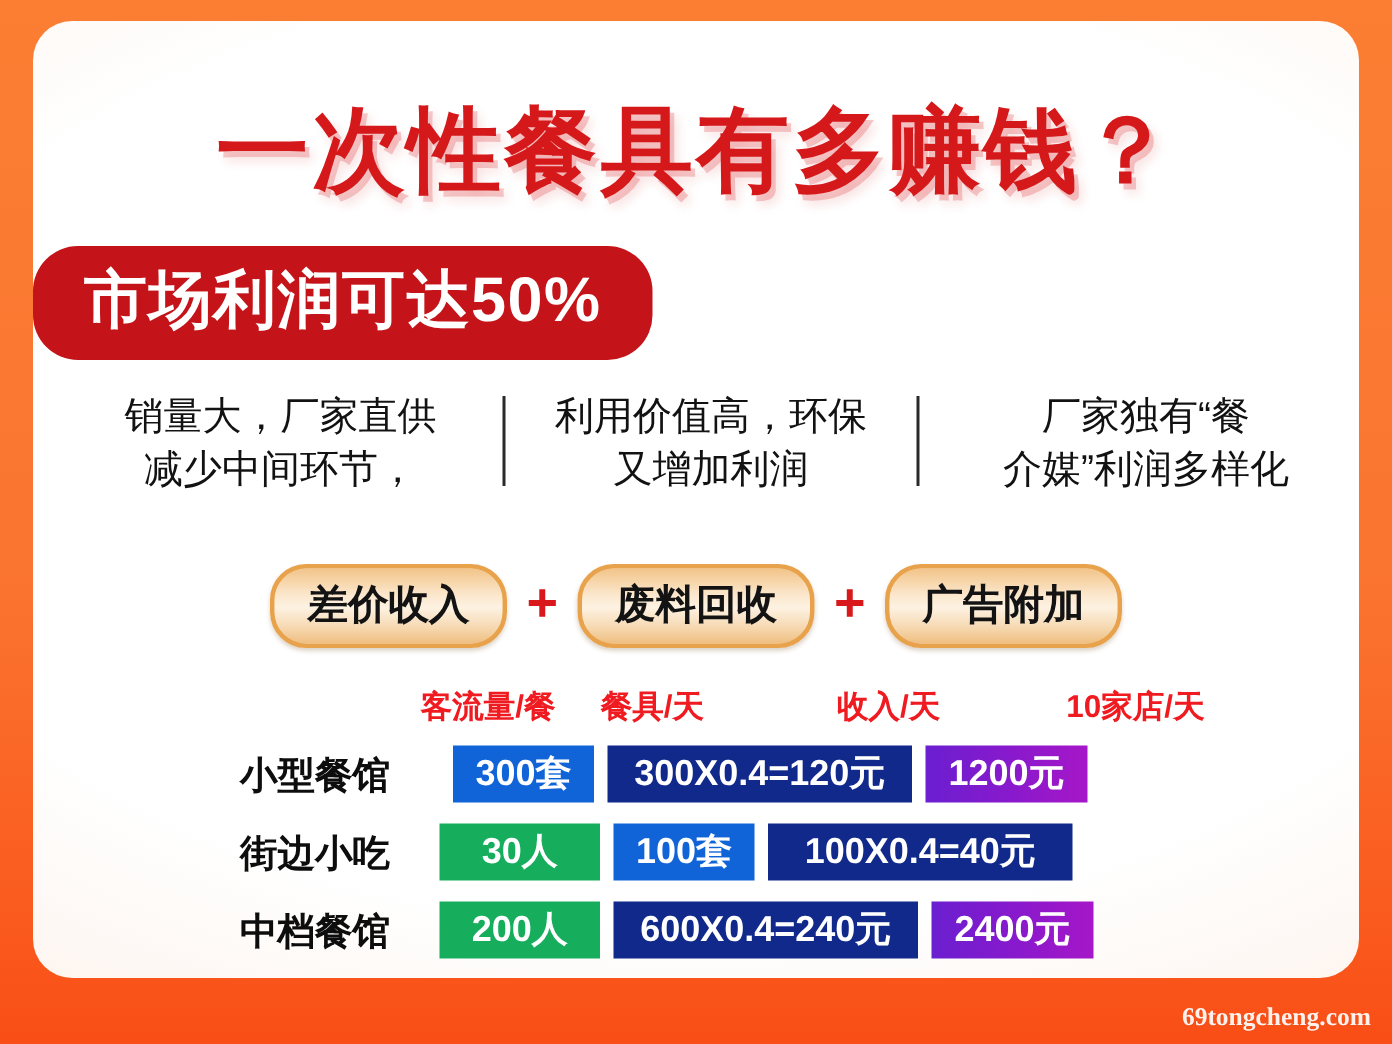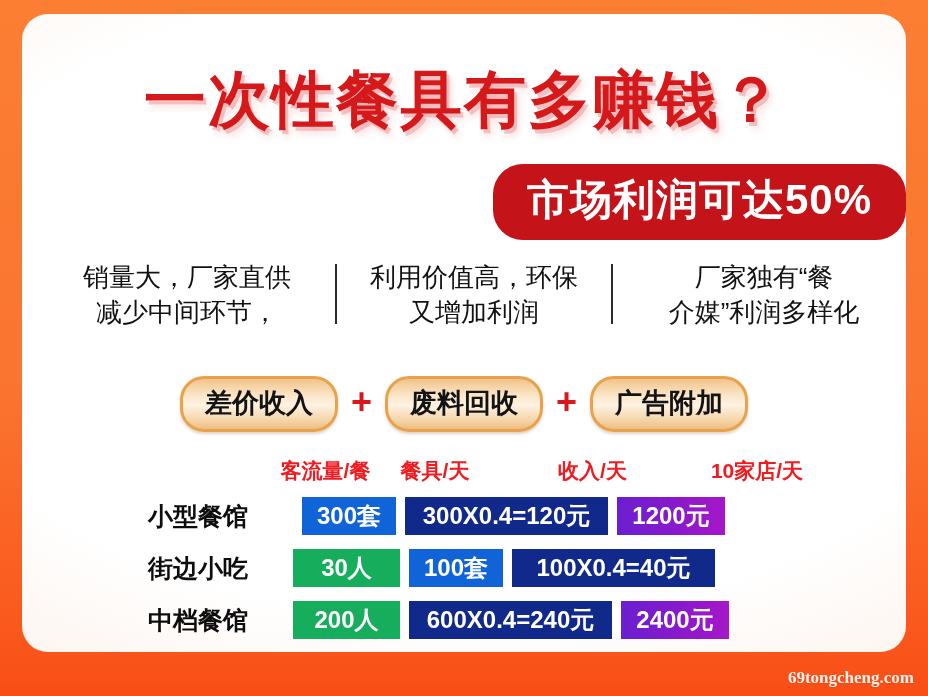--- a/index.html
+++ b/index.html
@@ -50,21 +50,21 @@
     text-shadow: 3px 4px 0 rgba(214,25,27,0.22), 5px 7px 7px rgba(214,25,27,0.14);
     white-space: nowrap;
   }
 
   
   .badge-wrap {
     position: absolute;
     left: 0;
     top: 150px;
     width: 884px;
-    text-align: right;
+    text-align: left;
   }
   .badge {
     display: inline-block;
     background: #C41419;
     color: #ffffff;
     font-size: 42px;
     font-weight: bold;
     letter-spacing: 1px;
     padding: 8px 34px 12px 34px;
     border-radius: 30px;
@@ -156,21 +156,21 @@
     color: #EF1B20;
     font-size: 21px;
     font-weight: bold;
     text-align: center;
     white-space: nowrap;
   }
   .rowlabel {
     font-size: 25px;
     font-weight: bold;
     color: #0d0d0d;
-    text-align: left;
+    text-align: center;
     padding-right: 21px;
     white-space: nowrap;
   }
   .cell {
     display: block;
     height: 38px;
     line-height: 38px;
     text-align: center;
     color: #ffffff;
     font-size: 24px;

